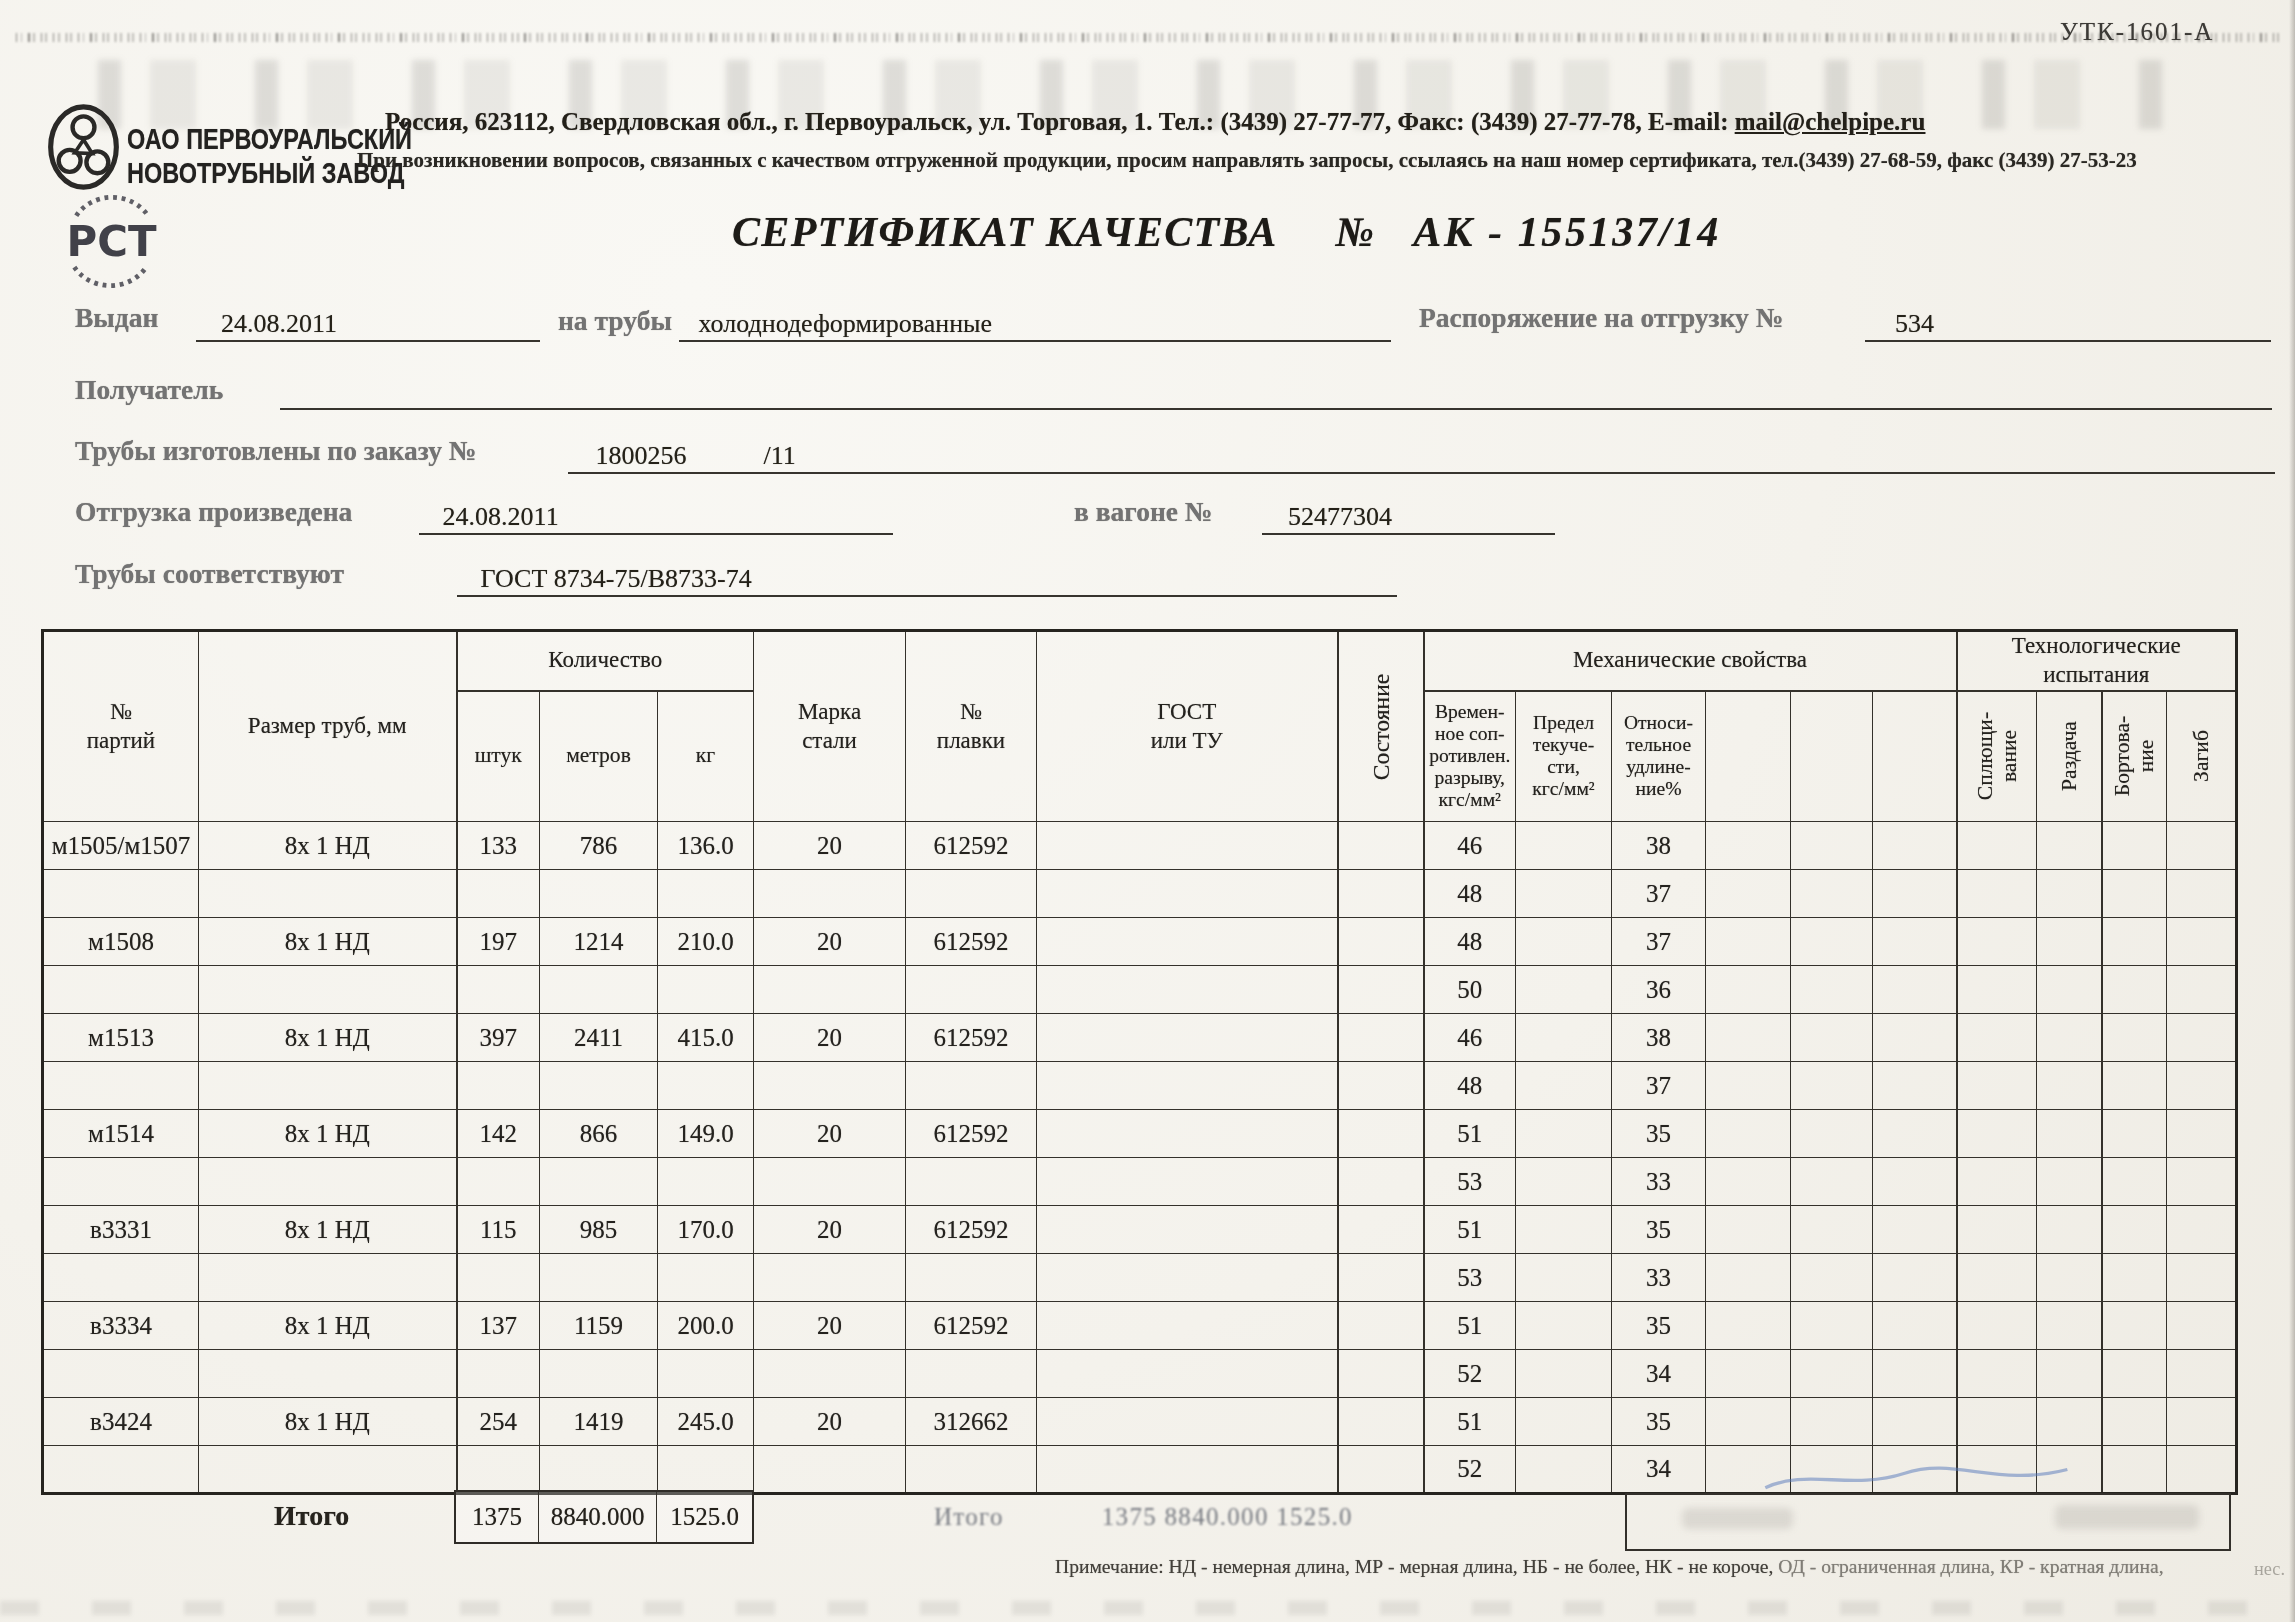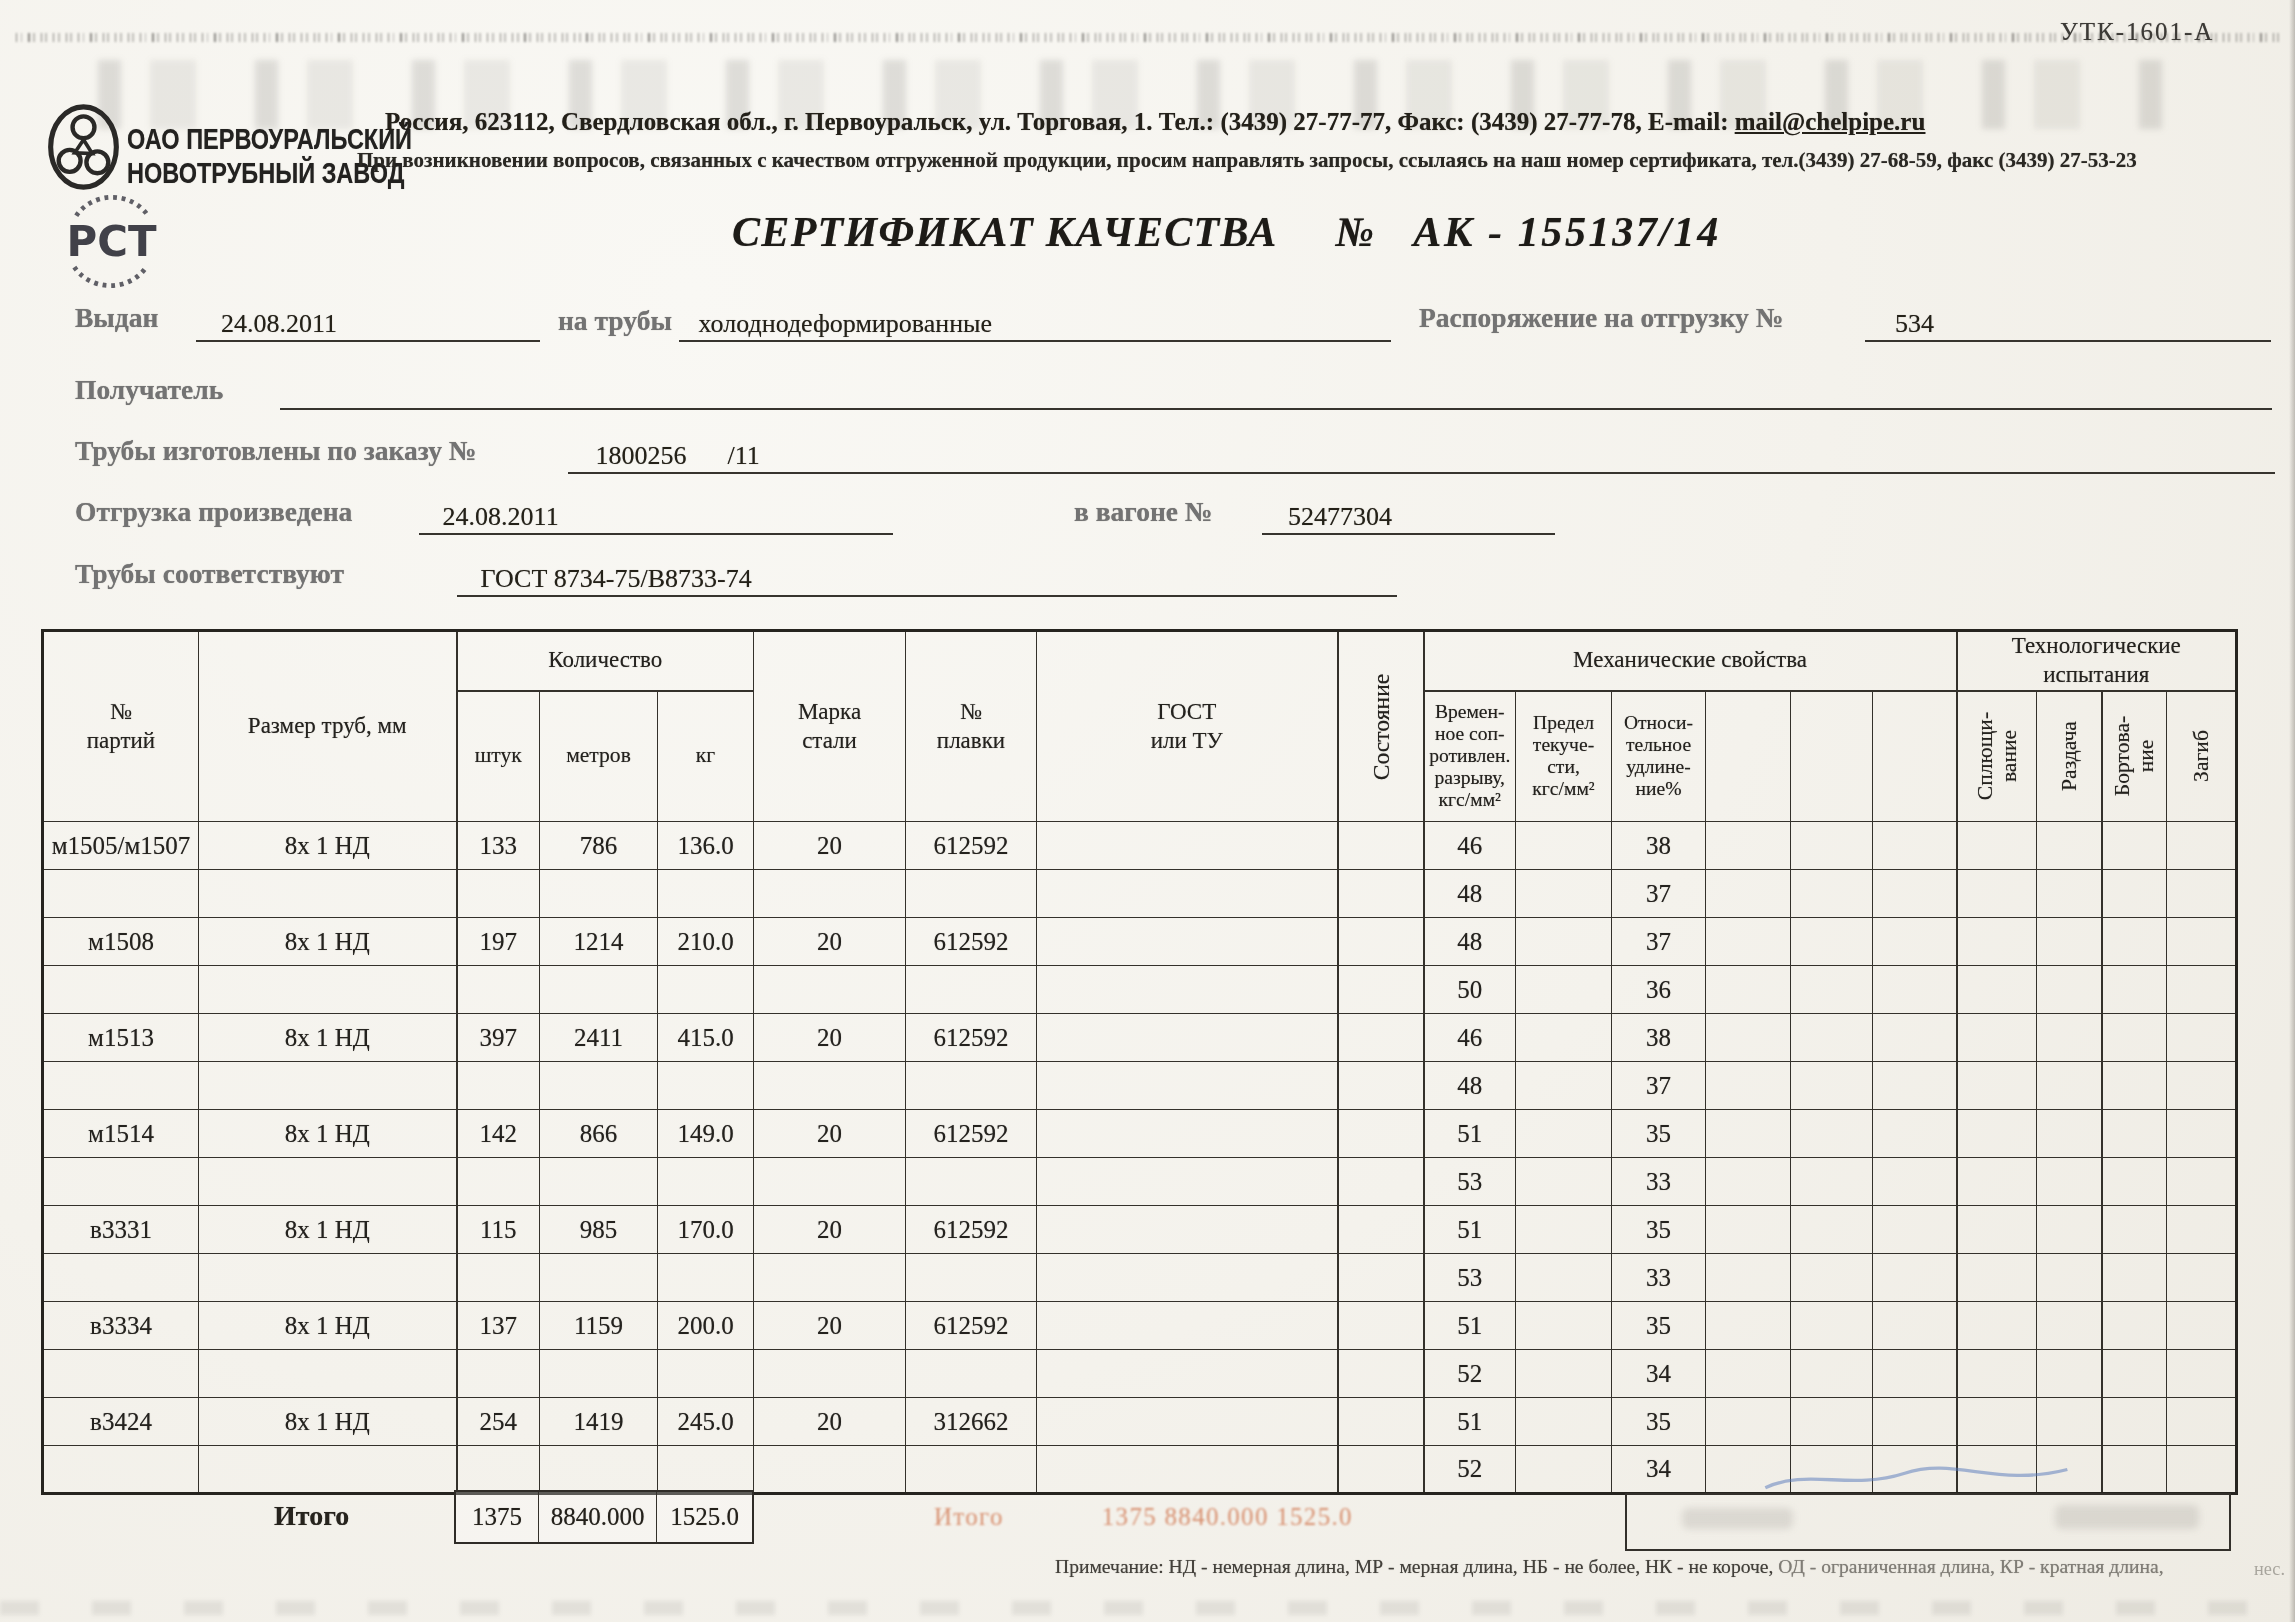--- a/index.html
+++ b/index.html
@@ -62,21 +62,21 @@
   th.vcell .vert.big{width:178px;font-size:23.6px;}
 
   
   #totals-label{left:274px;top:1500px;font-size:28px;font-weight:bold;color:#26231d;}
   #totals-box{left:454px;top:1490px;width:300px;height:54px;border:2px solid #2f2c27;box-sizing:border-box;
     display:grid;grid-template-columns:82px 118px 1fr;background:rgba(255,255,255,.25);}
   #totals-box .tcell{display:flex;align-items:center;justify-content:center;font-size:25px;color:#24211b;}
   #totals-box .tcell + .tcell{border-left:1.3px solid #34312b;}
   #right-box{left:1625px;top:1493px;width:606px;height:58px;border:2px solid #33302b;box-sizing:border-box;}
   .smudge{position:absolute;background:rgba(120,118,112,.18);filter:blur(3.9px);border-radius:6.5px;}
-  #ghost-totals{left:934px;top:1503px;font-size:25px;color:#c2410c;opacity:.55;filter:blur(0.9px);letter-spacing:1.3px;white-space:nowrap;}
+  #ghost-totals{left:934px;top:1503px;font-size:25px;color:#0f172a;opacity:.55;filter:blur(0.9px);letter-spacing:1.3px;white-space:nowrap;}
   #ghost-totals .gv{margin-left:98px;}
 
   
   #footnote{left:1055px;top:1556px;font-size:19.6px;color:#43403a;white-space:nowrap;}
   #footnote .fade1{color:#6d6a63;opacity:.85;}
   #fn-tail{left:2254px;top:1559px;font-size:18.3px;color:#8b8880;opacity:.7;filter:blur(0.4px);}
 </style>
 </head>
 <body>
 
@@ -122,21 +122,21 @@
 <div class="fld scan" style="left:196px;top:302px;width:319px;padding-left:25px;">24.08.2011</div>
 <div class="lbl scan" style="left:558px;top:305px;">на трубы</div>
 <div class="fld scan" style="left:679px;top:302px;width:692px;padding-left:19.6px;">холоднодеформированные</div>
 <div class="lbl scan" style="left:1419px;top:302px;">Распоряжение на отгрузку №</div>
 <div class="fld scan" style="left:1865px;top:302px;width:376px;padding-left:30px;">534</div>
 
 <div class="lbl scan" style="left:75px;top:374px;">Получатель</div>
 <div class="fld scan" style="left:280px;top:370px;width:1966px;padding-left:26px;"></div>
 
 <div class="lbl scan" style="left:75px;top:435px;">Трубы изготовлены по заказу №</div>
-<div class="fld scan" style="left:568px;top:434px;width:1679px;padding-left:27.5px;">
+<div class="fld scan" style="left:568px;top:434px;width:1679px;padding-left:27.5px;gap:36px;">
   <span>1800256</span>
   <span style="margin-left:41px;">/11</span>
 </div>
 
 <div class="lbl scan" style="left:75px;top:496px;">Отгрузка произведена</div>
 <div class="fld scan" style="left:419px;top:495px;width:450px;padding-left:23.6px;">24.08.2011</div>
 <div class="lbl scan" style="left:1074px;top:496px;">в вагоне №</div>
 <div class="fld scan" style="left:1262px;top:495px;width:267px;padding-left:26px;">52477304</div>
 
 <div class="lbl scan" style="left:75px;top:558px;">Трубы соответствуют</div>

